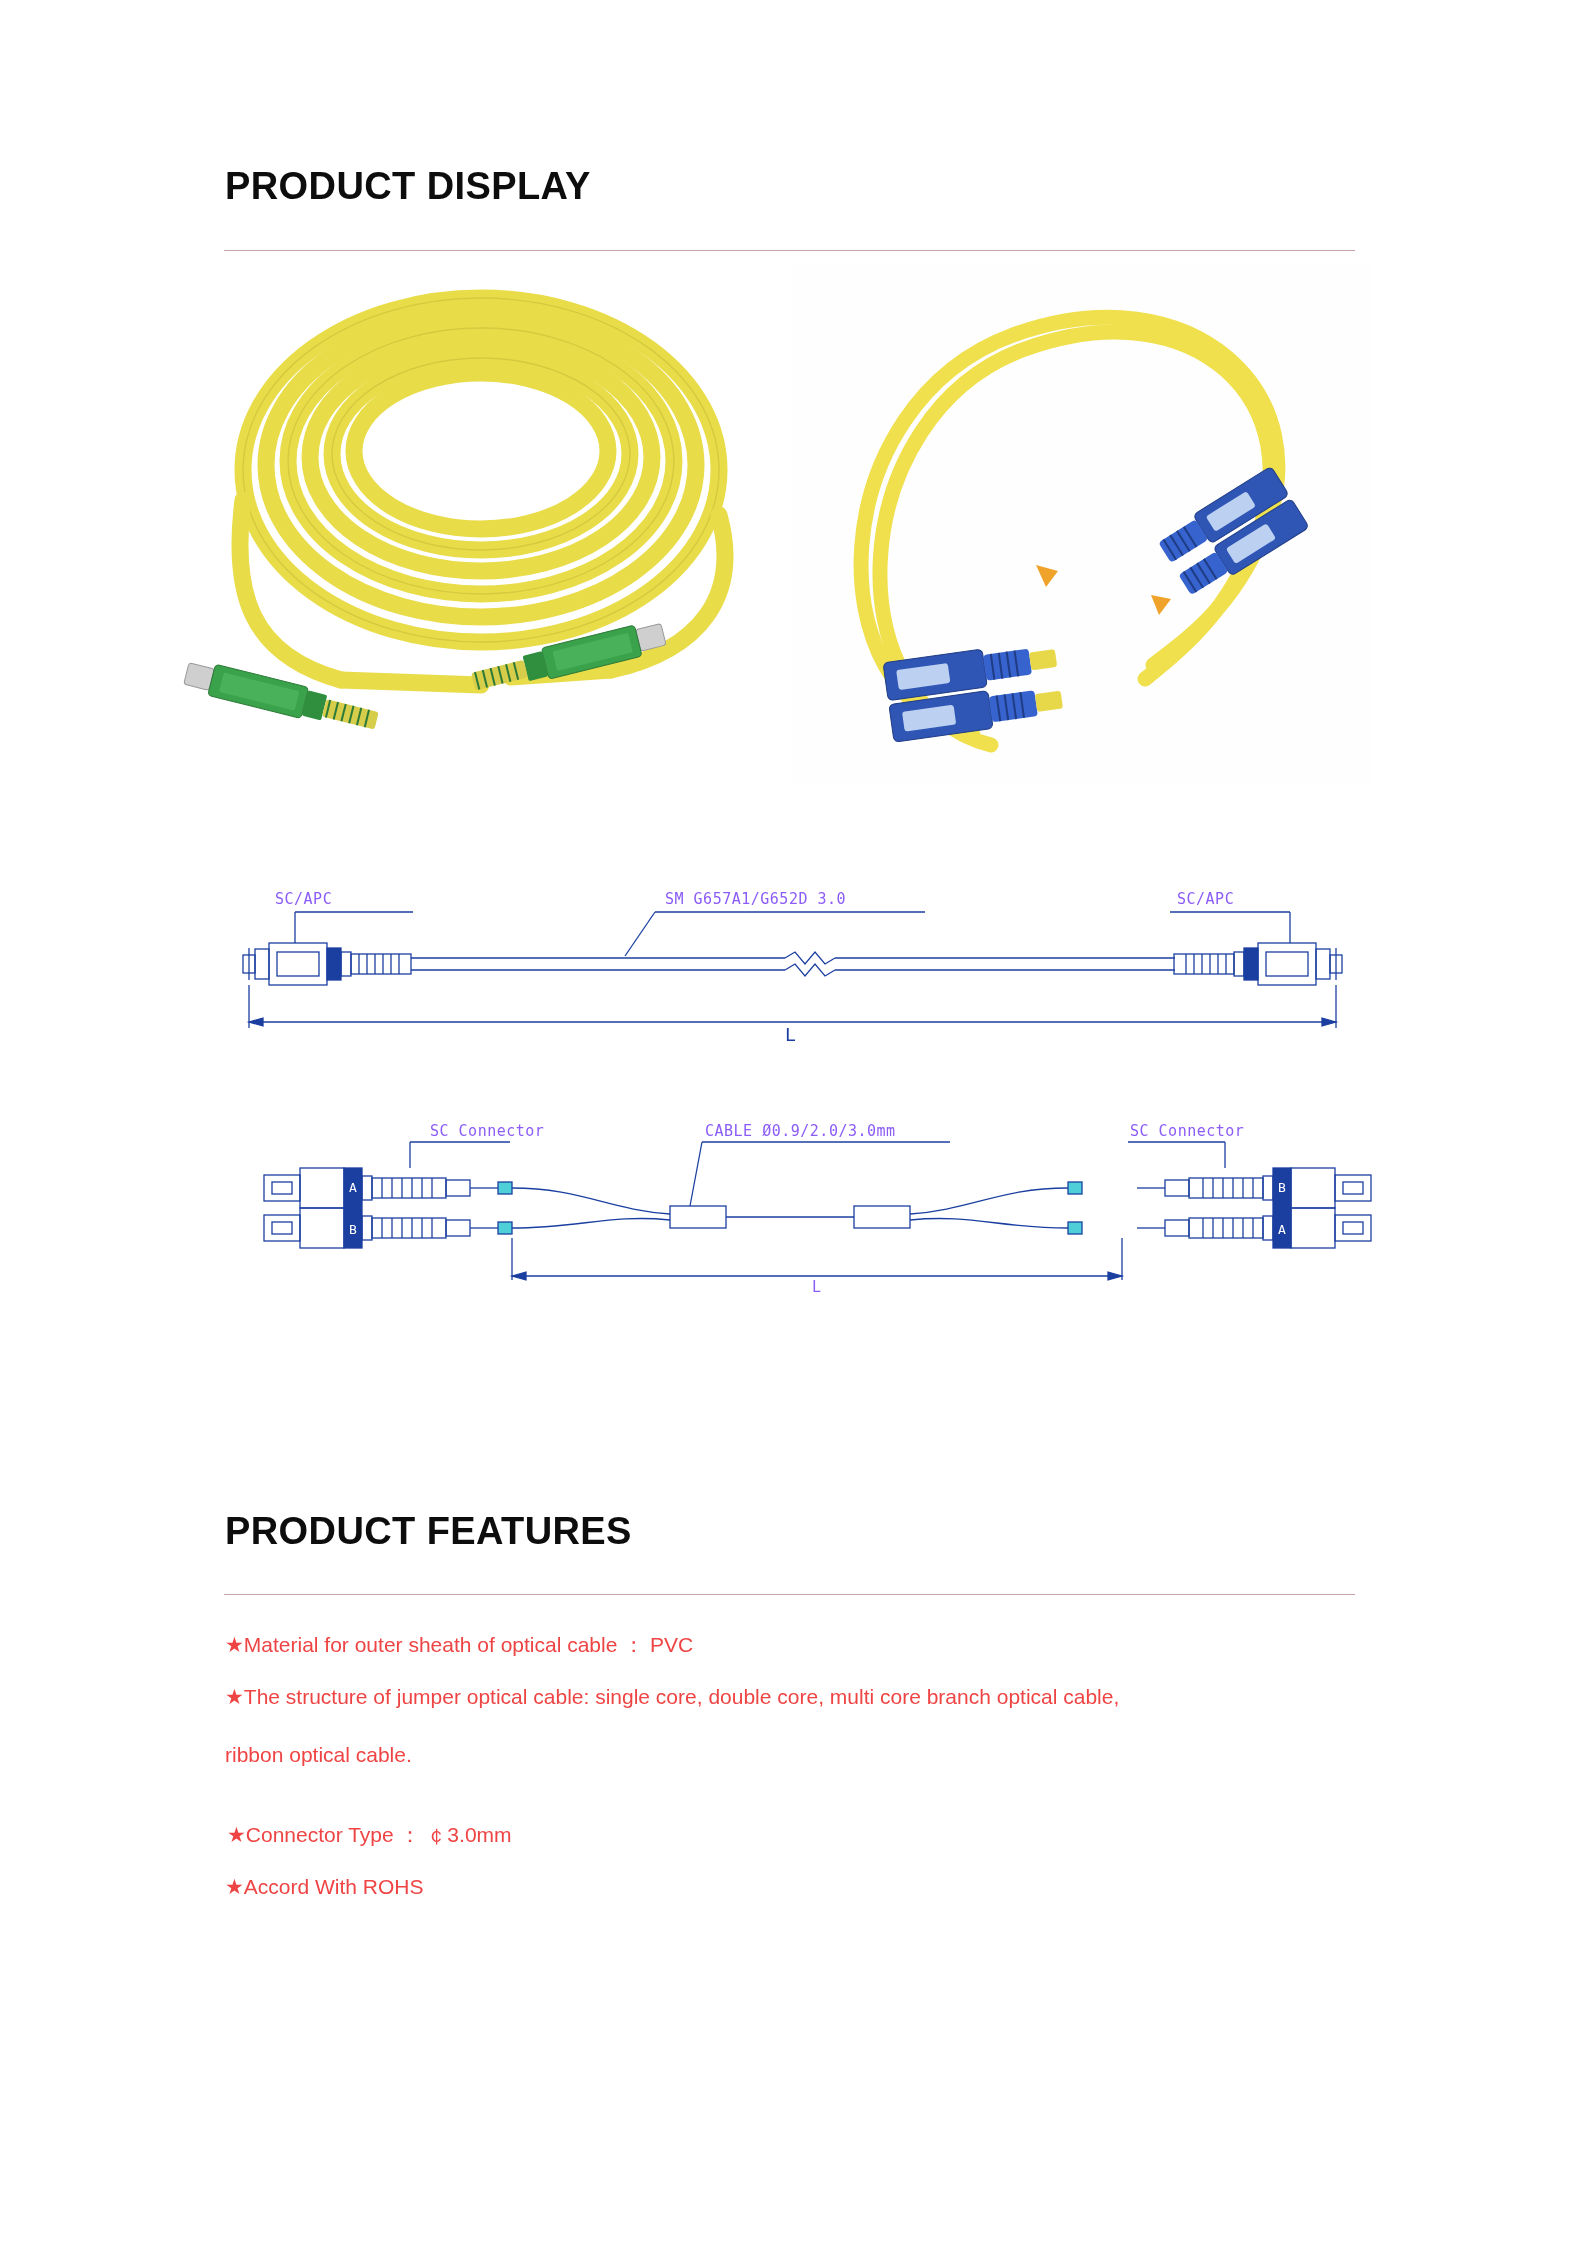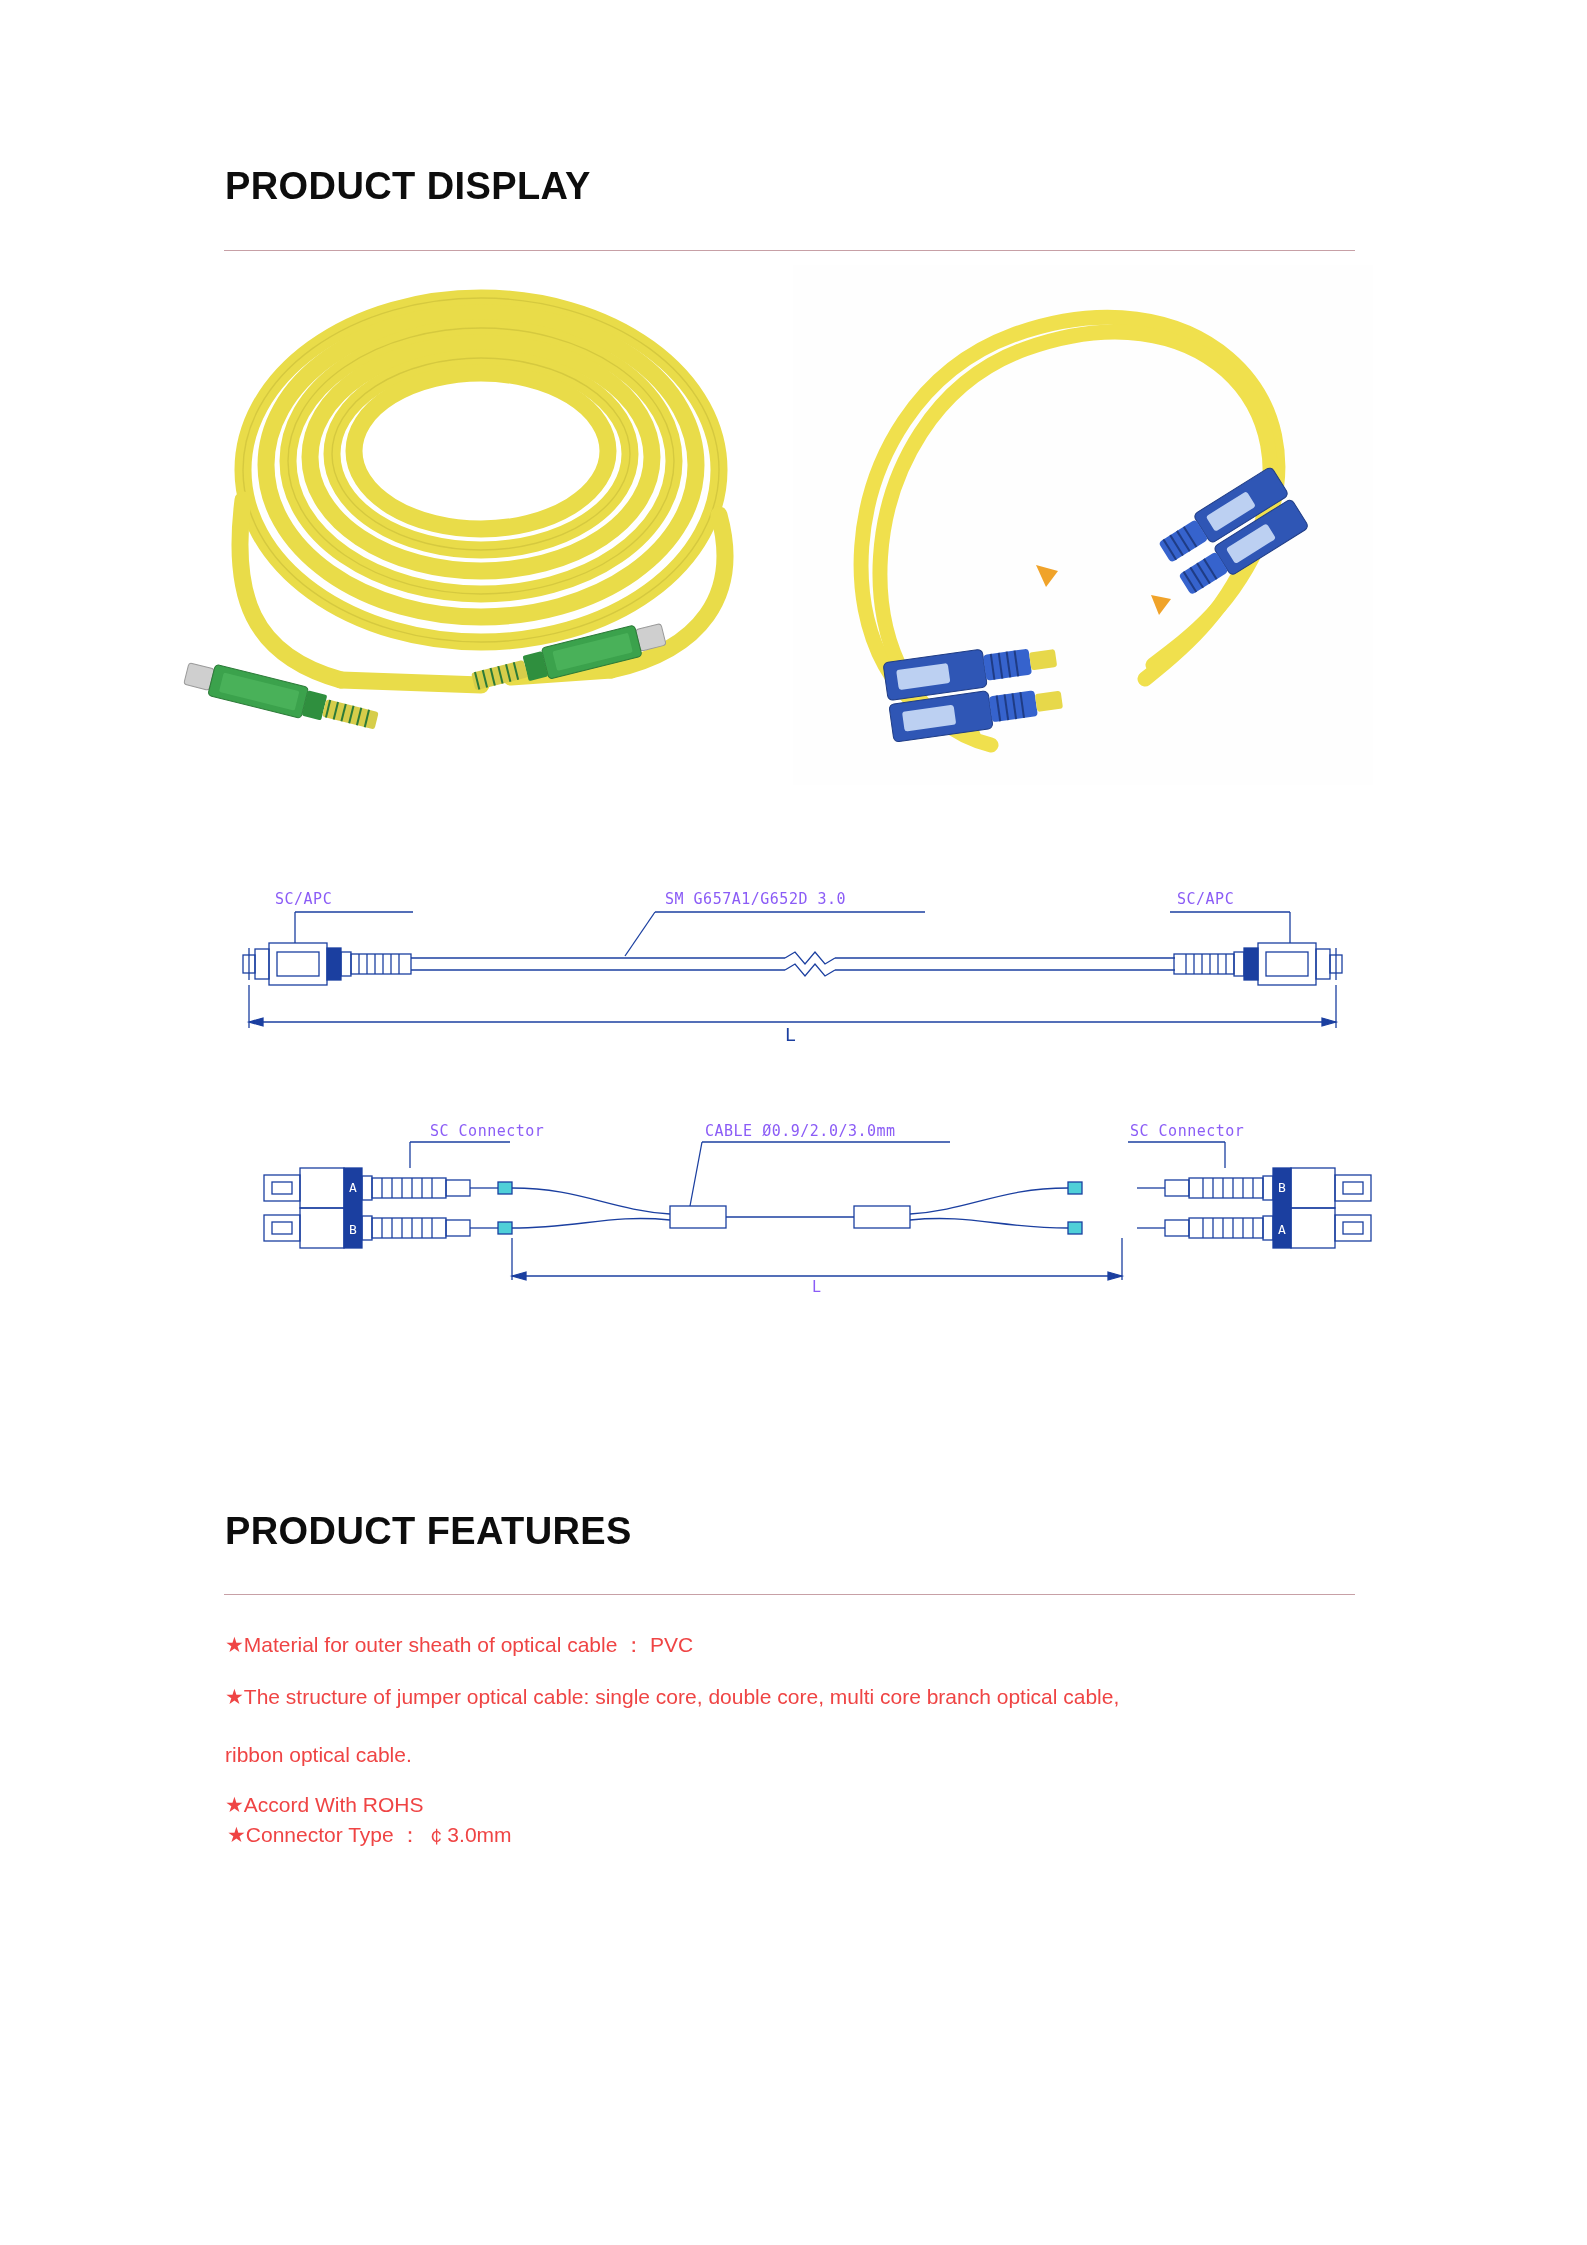--- a/index.html
+++ b/index.html
@@ -369,15 +369,15 @@
     <div class="draw-label" style="left:562px; top:148px;">L</div>
   </div>
 
   <div class="section-title" style="left:225px; top:1510px;">PRODUCT FEATURES</div>
   <div class="rule" style="left:224px; top:1594px; width:1131px;"></div>
 
   <div class="feature-line" style="left:225px; top:1630px; width:1130px;">★Material for outer sheath of optical cable ： PVC</div>
   <div class="feature-line" style="left:225px; top:1682px; width:1130px;">★The structure of jumper optical cable: single core, double core, multi core branch optical cable,</div>
   <div class="feature-line" style="left:225px; top:1740px; width:1130px;">ribbon optical cable.</div>
   <div class="feature-line" style="left:227px; top:1820px; width:1130px;">★Connector Type ： ￠3.0mm</div>
-  <div class="feature-line" style="left:225px; top:1790px; width:1130px;">★Accord With ROHS</div>
+  <div class="feature-line" style="left:225px; top:1872px; width:1130px;">★Accord With ROHS</div>
 
 </div>
 
 </body></html>

